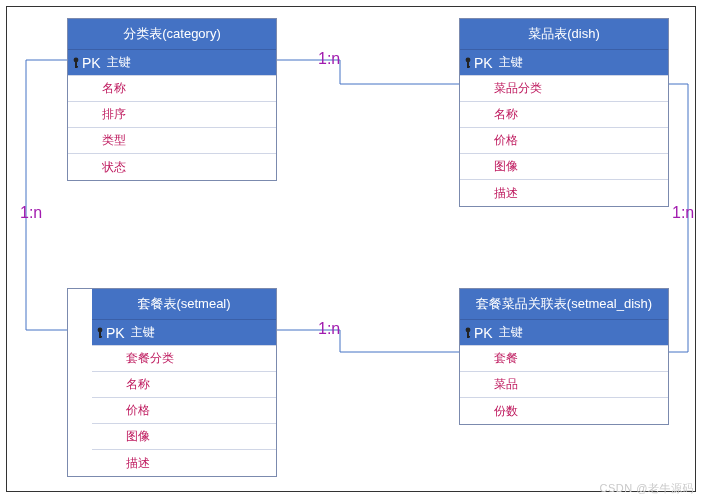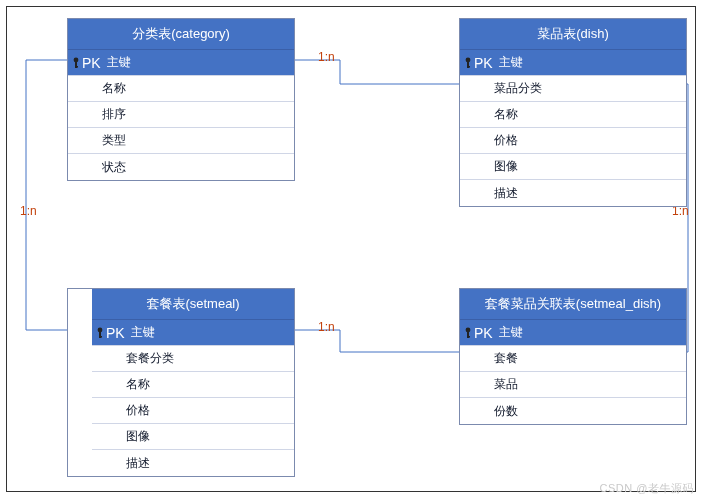--- a/index.html
+++ b/index.html
@@ -18,46 +18,46 @@
     border: 1px solid #333;
   }
   svg.edges {
     position: absolute;
     left: 0; top: 0;
     width: 702px; height: 500px;
     pointer-events: none;
   }
   .rel-label {
     position: absolute;
-    font-size: 12px;
-    color: #c2410c;
+    font-size: 16px;
+    color: #a21caf;
     background: transparent;
   }
   .entity {
     position: absolute;
-    width: 228px;
+    width: 210px;
     border: 1px solid #7b8aae;
     background: #fff;
     font-size: 12px;
   }
   .entity-header {
     background: #4472c4;
     color: #fff;
     text-align: center;
     padding: 6px 4px;
     font-size: 13px;
     border-bottom: 1px solid #3a5fa8;
   }
   .row {
     display: flex;
     align-items: center;
     border-bottom: 1px solid #d0d6e6;
     min-height: 26px;
     padding: 4px 8px 4px 4px;
-    color: #0f172a;
+    color: #be185d;
   }
   .row:last-child { border-bottom: none; }
   .row.pk {
     background: #4472c4;
     color: #fff;
   }
   .pk-badge {
     display: inline-flex;
     align-items: center;
     gap: 2px;

